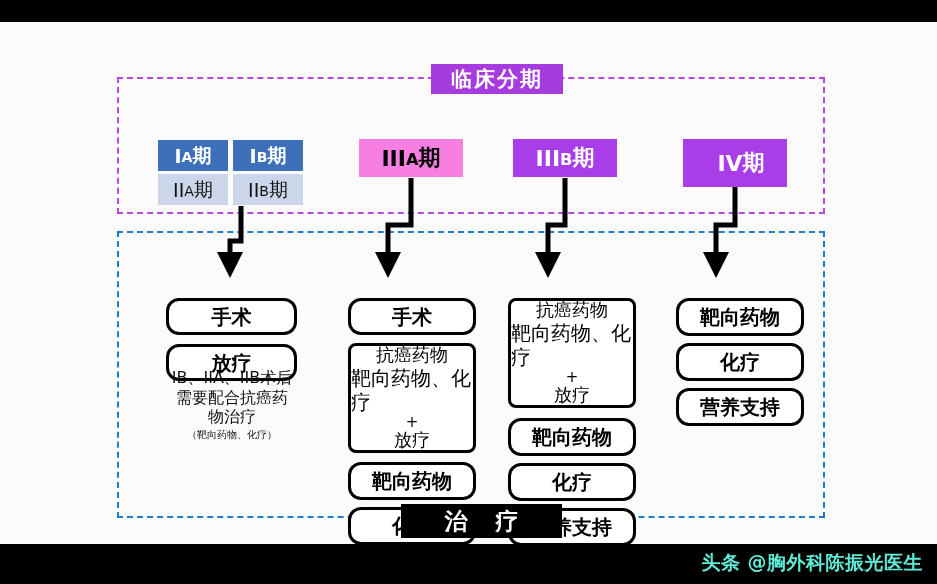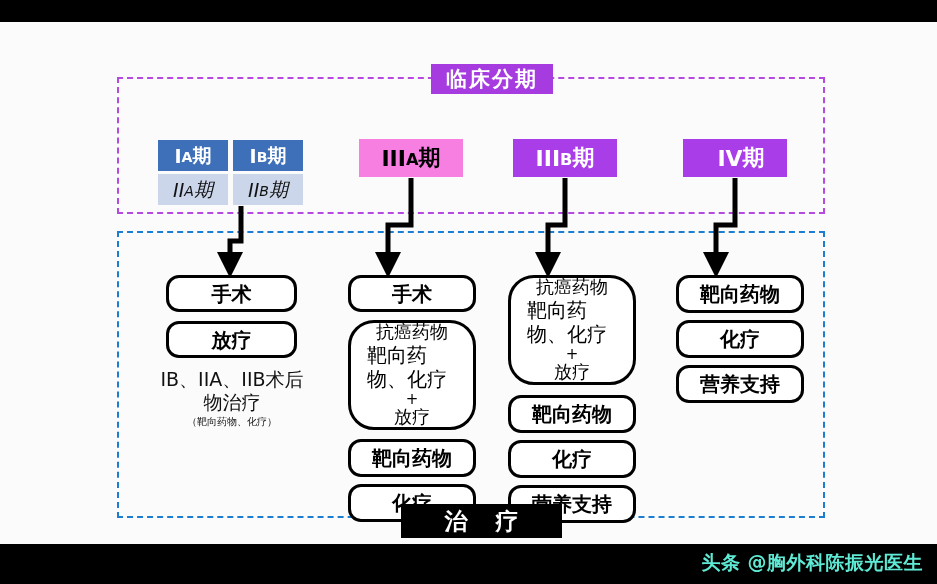--- a/index.html
+++ b/index.html
@@ -53,21 +53,21 @@
     align-items: center;
     justify-content: center;
     font-weight: bold;
     letter-spacing: 2px;
     color: #ffffff;
     z-index: 6;
   }
   #stage-title {
     left: 431px;
     top: 42px;
-    width: 122px;
+    width: 132px;
     height: 30px;
     background: #a63ce0;
     font-size: 21px;
   }
   #treat-title {
     left: 401px;
     top: 482px;
     width: 161px;
     height: 34px;
     background: #000000;
@@ -86,31 +86,31 @@
     font-weight: bold;
     z-index: 5;
     white-space: nowrap;
   }
   .stage-box .sub {
     font-size: 0.74em;
     position: relative;
     top: 1px;
   }
   .stage-dark { background: #3d70b8; color: #ffffff; font-size: 19px; }
-  .stage-light { background: #ccd6ea; color: #111111; font-size: 19px; font-weight: normal; font-style: italic; }
+  .stage-light { background: #ccd6ea; color: #111111; font-size: 19px; font-weight: normal; }
   .stage-pink { background: #f77fe2; color: #000000; font-size: 22px; }
   .stage-purple { background: #a93ee8; color: #ffffff; font-size: 22px; }
 
   #stage-ia  { left: 158px; top: 118px; width: 70px; height: 31px; }
   #stage-ib  { left: 233px; top: 118px; width: 70px; height: 31px; }
   #stage-iia { left: 158px; top: 152px; width: 70px; height: 31px; }
   #stage-iib { left: 233px; top: 152px; width: 70px; height: 31px; }
   #stage-iiia { left: 359px; top: 117px; width: 104px; height: 38px; }
   #stage-iiib { left: 513px; top: 117px; width: 104px; height: 38px; }
-  #stage-iv   { left: 683px; top: 117px; width: 104px; height: 38px; padding-left: 12px; }
+  #stage-iv   { left: 683px; top: 117px; width: 104px; height: 48px; padding-left: 12px; }
 
   
   #connectors {
     position: absolute;
     left: 0; top: 0;
     width: 937px; height: 522px;
     z-index: 4;
     pointer-events: none;
   }
 
@@ -120,29 +120,30 @@
     box-sizing: border-box;
     border: 3px solid #000000;
     border-radius: 13px;
     background: #ffffff;
     display: flex;
     flex-direction: column;
     align-items: center;
     justify-content: center;
     color: #000000;
     z-index: 5;
+    margin-top: 23px;
   }
   .tbox .main {
     font-size: 20px;
     font-weight: bold;
     line-height: 1.1;
   }
   .tbox.combo {
-    border-radius: 26px;
-    padding: 4px 16px;
+    border-radius: 8px;
+    padding: 4px 0;
   }
   .tbox.combo .big {
     font-size: 18px;
     font-weight: normal;
     line-height: 1.15;
   }
   .tbox.combo .small {
     font-size: 20px;
     font-weight: normal;
     font-family: "DejaVu Serif", "Liberation Serif", serif;
@@ -153,21 +154,21 @@
     line-height: 1.1;
   }
 
   .note {
     position: absolute;
     text-align: center;
     color: #111111;
     z-index: 5;
   }
   .note .line {
-    font-size: 19px;
+    font-size: 16px;
     line-height: 1.22;
   }
   .note .paren {
     font-size: 10px;
     font-family: "DejaVu Serif", "Liberation Serif", serif;
     line-height: 1.5;
   }
 
   
   #c1-surgery  { left: 166px; top: 253px; width: 131px; height: 37px; }
@@ -267,20 +268,21 @@
     </div>
 
     <div class="tbox" id="c1-surgery">
       <span class="main">手术</span>
     </div>
     <div class="tbox" id="c1-radio">
       <span class="main">放疗</span>
     </div>
     <div class="note" id="c1-note">
       <div class="line">IB、IIA、IIB术后</div>
+      <div class="line">需要配合抗癌药</div>
       <div class="line">物治疗</div>
       <div class="paren">（靶向药物、化疗）</div>
     </div>
 
     <div class="tbox" id="c2-surgery">
       <span class="main">手术</span>
     </div>
     <div class="tbox combo" id="c2-combo">
       <span class="big">抗癌药物</span>
       <span class="small">靶向药物、化疗</span>

